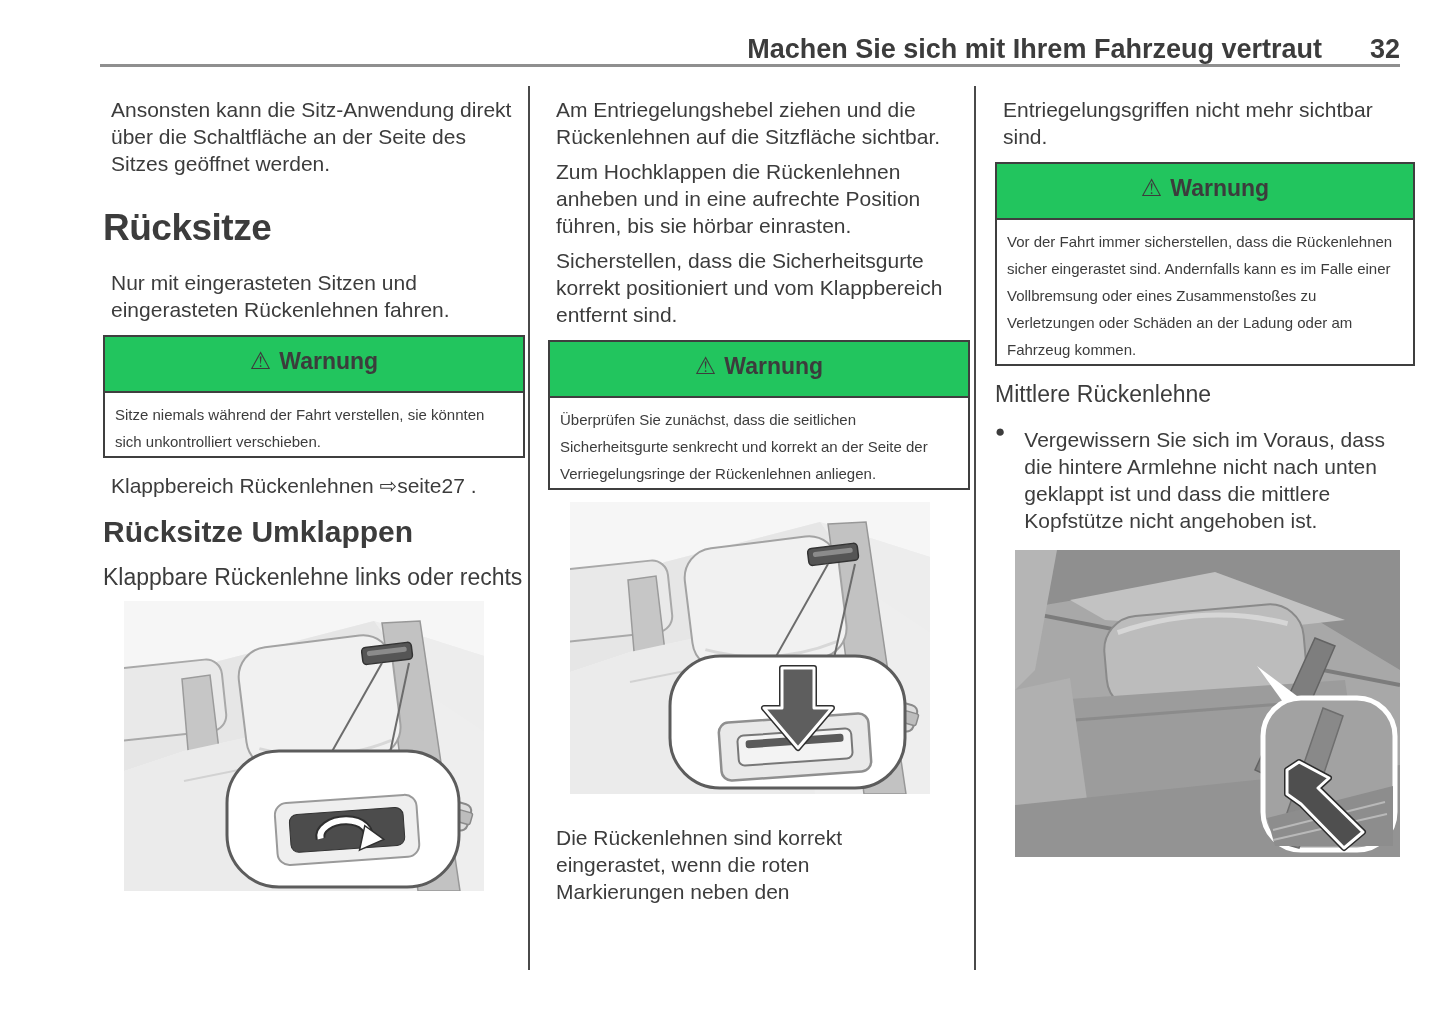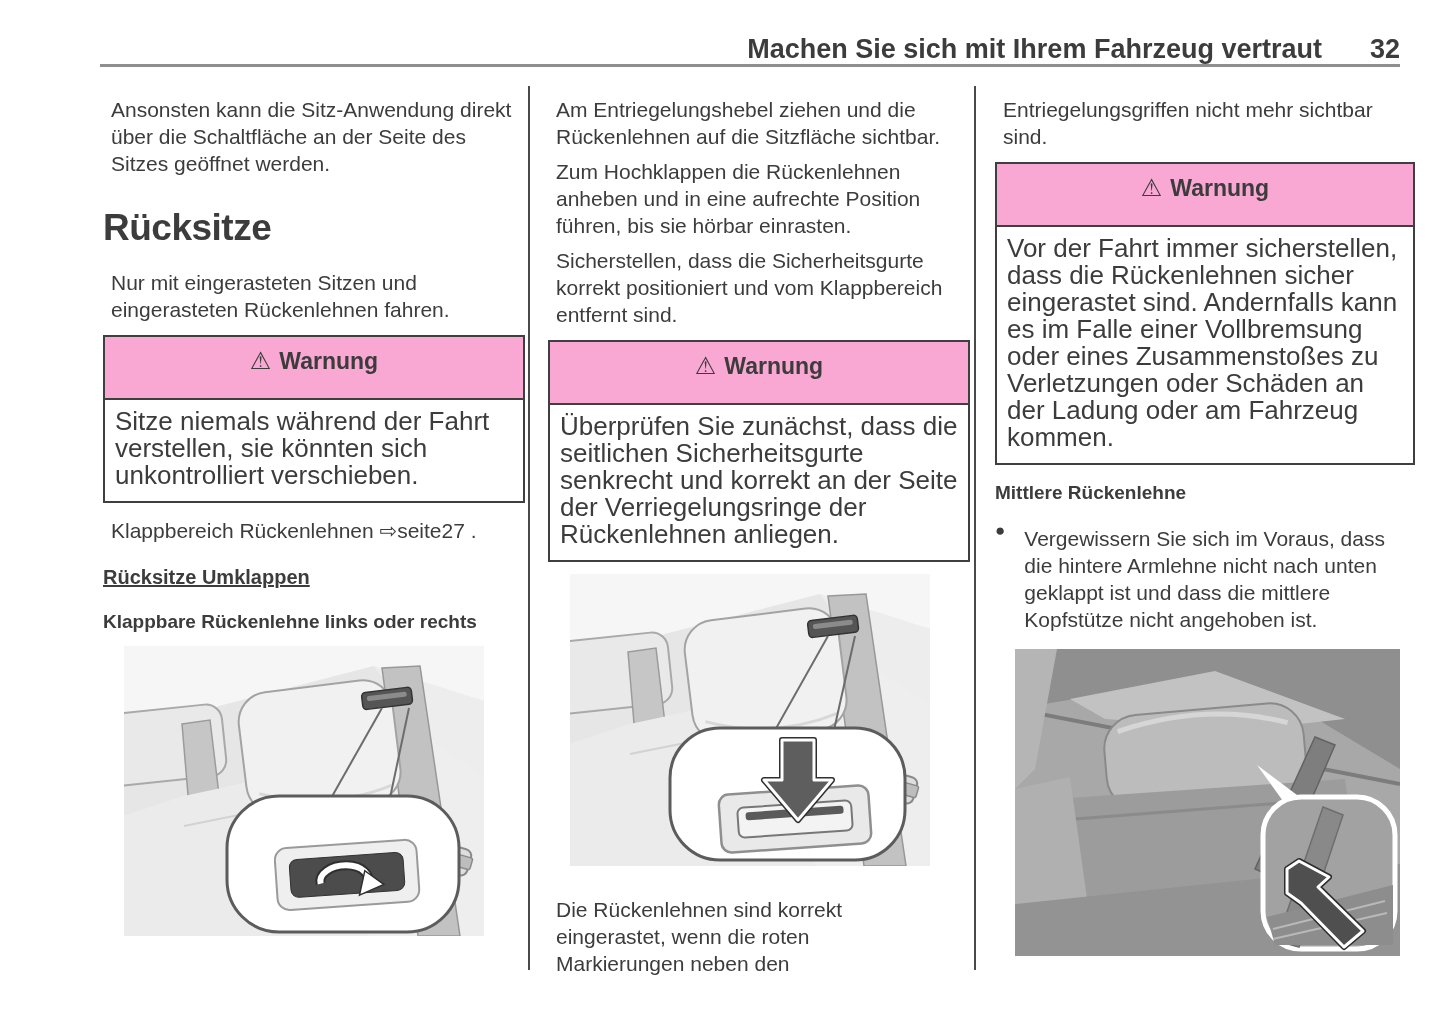--- a/index.html
+++ b/index.html
@@ -26,32 +26,32 @@
   }
   .divider-1{left:528px;}
   .divider-2{left:974px;}
   
   .col{position:absolute;top:88px;font-size:21px;line-height:27px;}
   .col-1{left:103px;width:422px;}
   .col-2{left:548px;width:422px;}
   .col-3{left:995px;width:420px;}
   .col p{margin:8px;}
   h1.sect{font-size:37px;line-height:42px;font-weight:bold;margin:30px 0 0;letter-spacing:-0.5px;}
-  h2.sect{font-size:20px;line-height:34px;font-weight:bold;margin:16px 0 0;text-decoration:underline;}
-  h3.sect{font-size:19px;line-height:28px;font-weight:bold;margin:14px 0 0;}
+  h2.sect{font-size:30px;line-height:34px;font-weight:bold;margin:16px 0 0;}
+  h3.sect{font-size:23px;line-height:28px;font-weight:normal;margin:14px 0 0;}
   .lead{margin-top:20px !important;}
   
   .warning-box{border:2px solid #3f3f3f;margin-top:12px;background:#ffffff;}
   .warning-head{
-    background:#f9a8d4;border-bottom:2px solid #3f3f3f;
+    background:#22c55e;border-bottom:2px solid #3f3f3f;
     text-align:center;font-weight:bold;font-size:23px;
-    padding:10px 0 23px;
+    padding:10px 0 16px;
   }
   .warning-head .tri{font-weight:normal;font-size:24px;margin-right:8px;}
-  .warning-body{padding:8px 10px 12px;font-size:26px;line-height:27px;}
+  .warning-body{padding:8px 10px 1px;font-size:15px;line-height:27px;}
   
   .crossref-line{margin-top:14px !important;}
   .crossref-link{color:#3c3c3c;text-decoration:none;}
   .bullet-row{display:flex;gap:11px;margin-top:10px;}
   .bullet-glyph{font-size:17px;line-height:27px;flex:0 0 auto;}
   .caption{margin-top:30px !important;max-width:340px;}
   .narrow{max-width:412px;}
   
   .figure{margin-top:10px;}
   .figure svg{display:block;}

